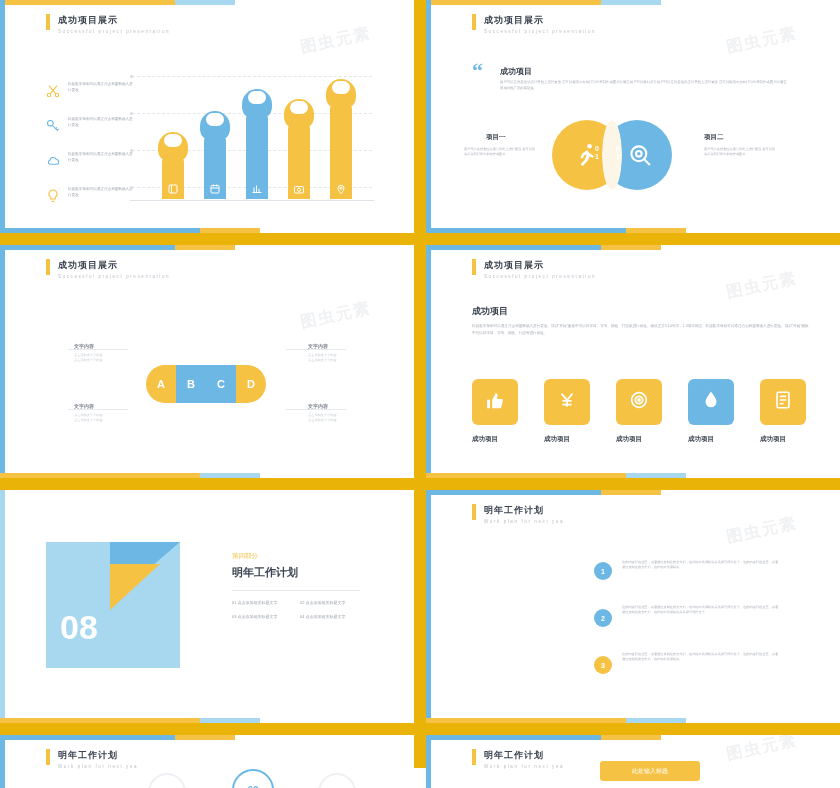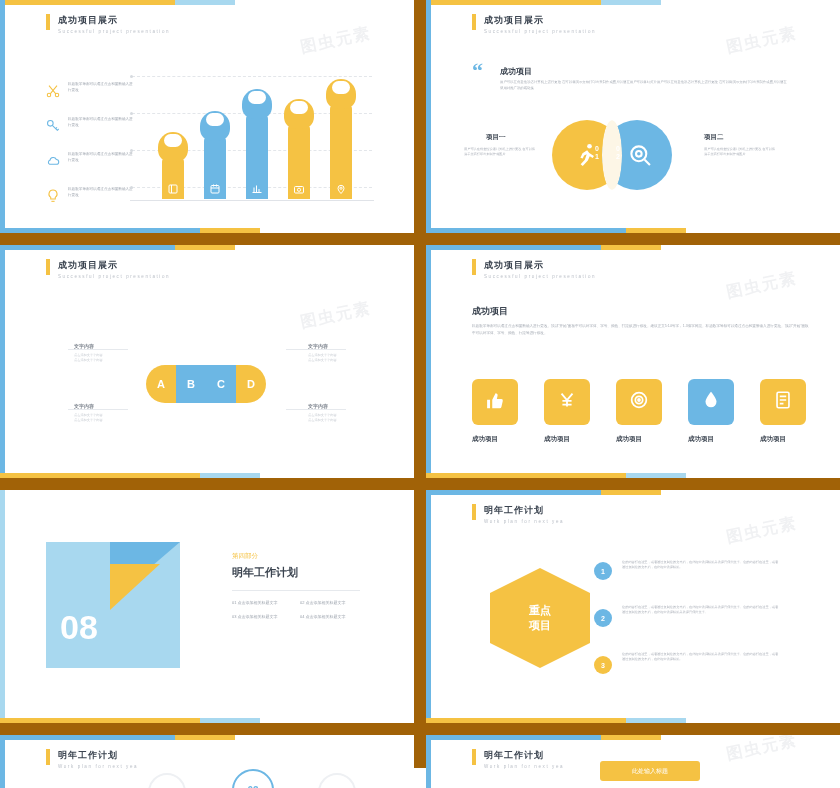--- a/index.html
+++ b/index.html
@@ -1,17 +1,17 @@
 <!DOCTYPE html>
 <html><head>
 <meta charset="utf-8">
 <style>
   html,body{margin:0;padding:0;background:#ffffff;}
   body{width:840px;height:788px;font-family:"Liberation Sans","DejaVu Sans",sans-serif;overflow:hidden;}
-  .grid{position:relative;width:840px;height:768px;background:#a16207;}
+  .grid{position:relative;width:840px;height:768px;background:#eab308;}
   .slide{position:absolute;background:#ffffff;overflow:hidden;}
   
   #s1{left:0;top:0;width:414px;height:233px;}
   #s2{left:426px;top:0;width:414px;height:233px;}
   #s3{left:0;top:245px;width:414px;height:233px;}
   #s4{left:426px;top:245px;width:414px;height:233px;}
   #s5{left:0;top:490px;width:414px;height:233px;}
   #s6{left:426px;top:490px;width:414px;height:233px;}
   #s7{left:0;top:735px;width:414px;height:53px;}
   #s8{left:426px;top:735px;width:414px;height:53px;}
@@ -363,26 +363,20 @@
     <div class="bar hdr-yellow" style="left:175px;top:0;width:60px;height:5px;"></div>
     <div class="bar hdr-yellow" style="left:0;top:228px;width:200px;height:5px;"></div>
     <div class="bar hdr-lightblue" style="left:200px;top:228px;width:60px;height:5px;"></div>
 
     <div class="hdr" style="left:58px;top:14px;">
       <div class="title-zh">明年工作计划</div>
       <div class="title-en">Work plan for next yea</div>
     </div>
     <div class="bar hdr-yellow" style="left:46px;top:14px;width:4px;height:16px;"></div>
 
-    <div class="hex" style="left:64px;top:78px;">
-      <span>
-        <span>重点</span><br>
-        <span>项目</span>
-      </span>
-    </div>
 
     <div class="s6-circ" style="left:168px;top:72px;background:#6cb7e4;">1</div>
     <div class="s6-p" style="left:196px;top:70px;">您的内容打在这里，或者通过复制您的文本后，在此框中选择粘贴并选择只保留文字。您的内容打在这里，或者通过复制您的文本后，在此框中选择粘贴。</div>
 
     <div class="s6-circ" style="left:168px;top:119px;background:#6cb7e4;">2</div>
     <div class="s6-p" style="left:196px;top:115px;">您的内容打在这里，或者通过复制您的文本后，在此框中选择粘贴并选择只保留文字。您的内容打在这里，或者通过复制您的文本后，在此框中选择粘贴并选择只保留文字。</div>
 
     <div class="s6-circ" style="left:168px;top:166px;background:#f5c243;">3</div>
     <div class="s6-p" style="left:196px;top:162px;">您的内容打在这里，或者通过复制您的文本后，在此框中选择粘贴并选择只保留文字。您的内容打在这里，或者通过复制您的文本后，在此框中选择粘贴。</div>
 

